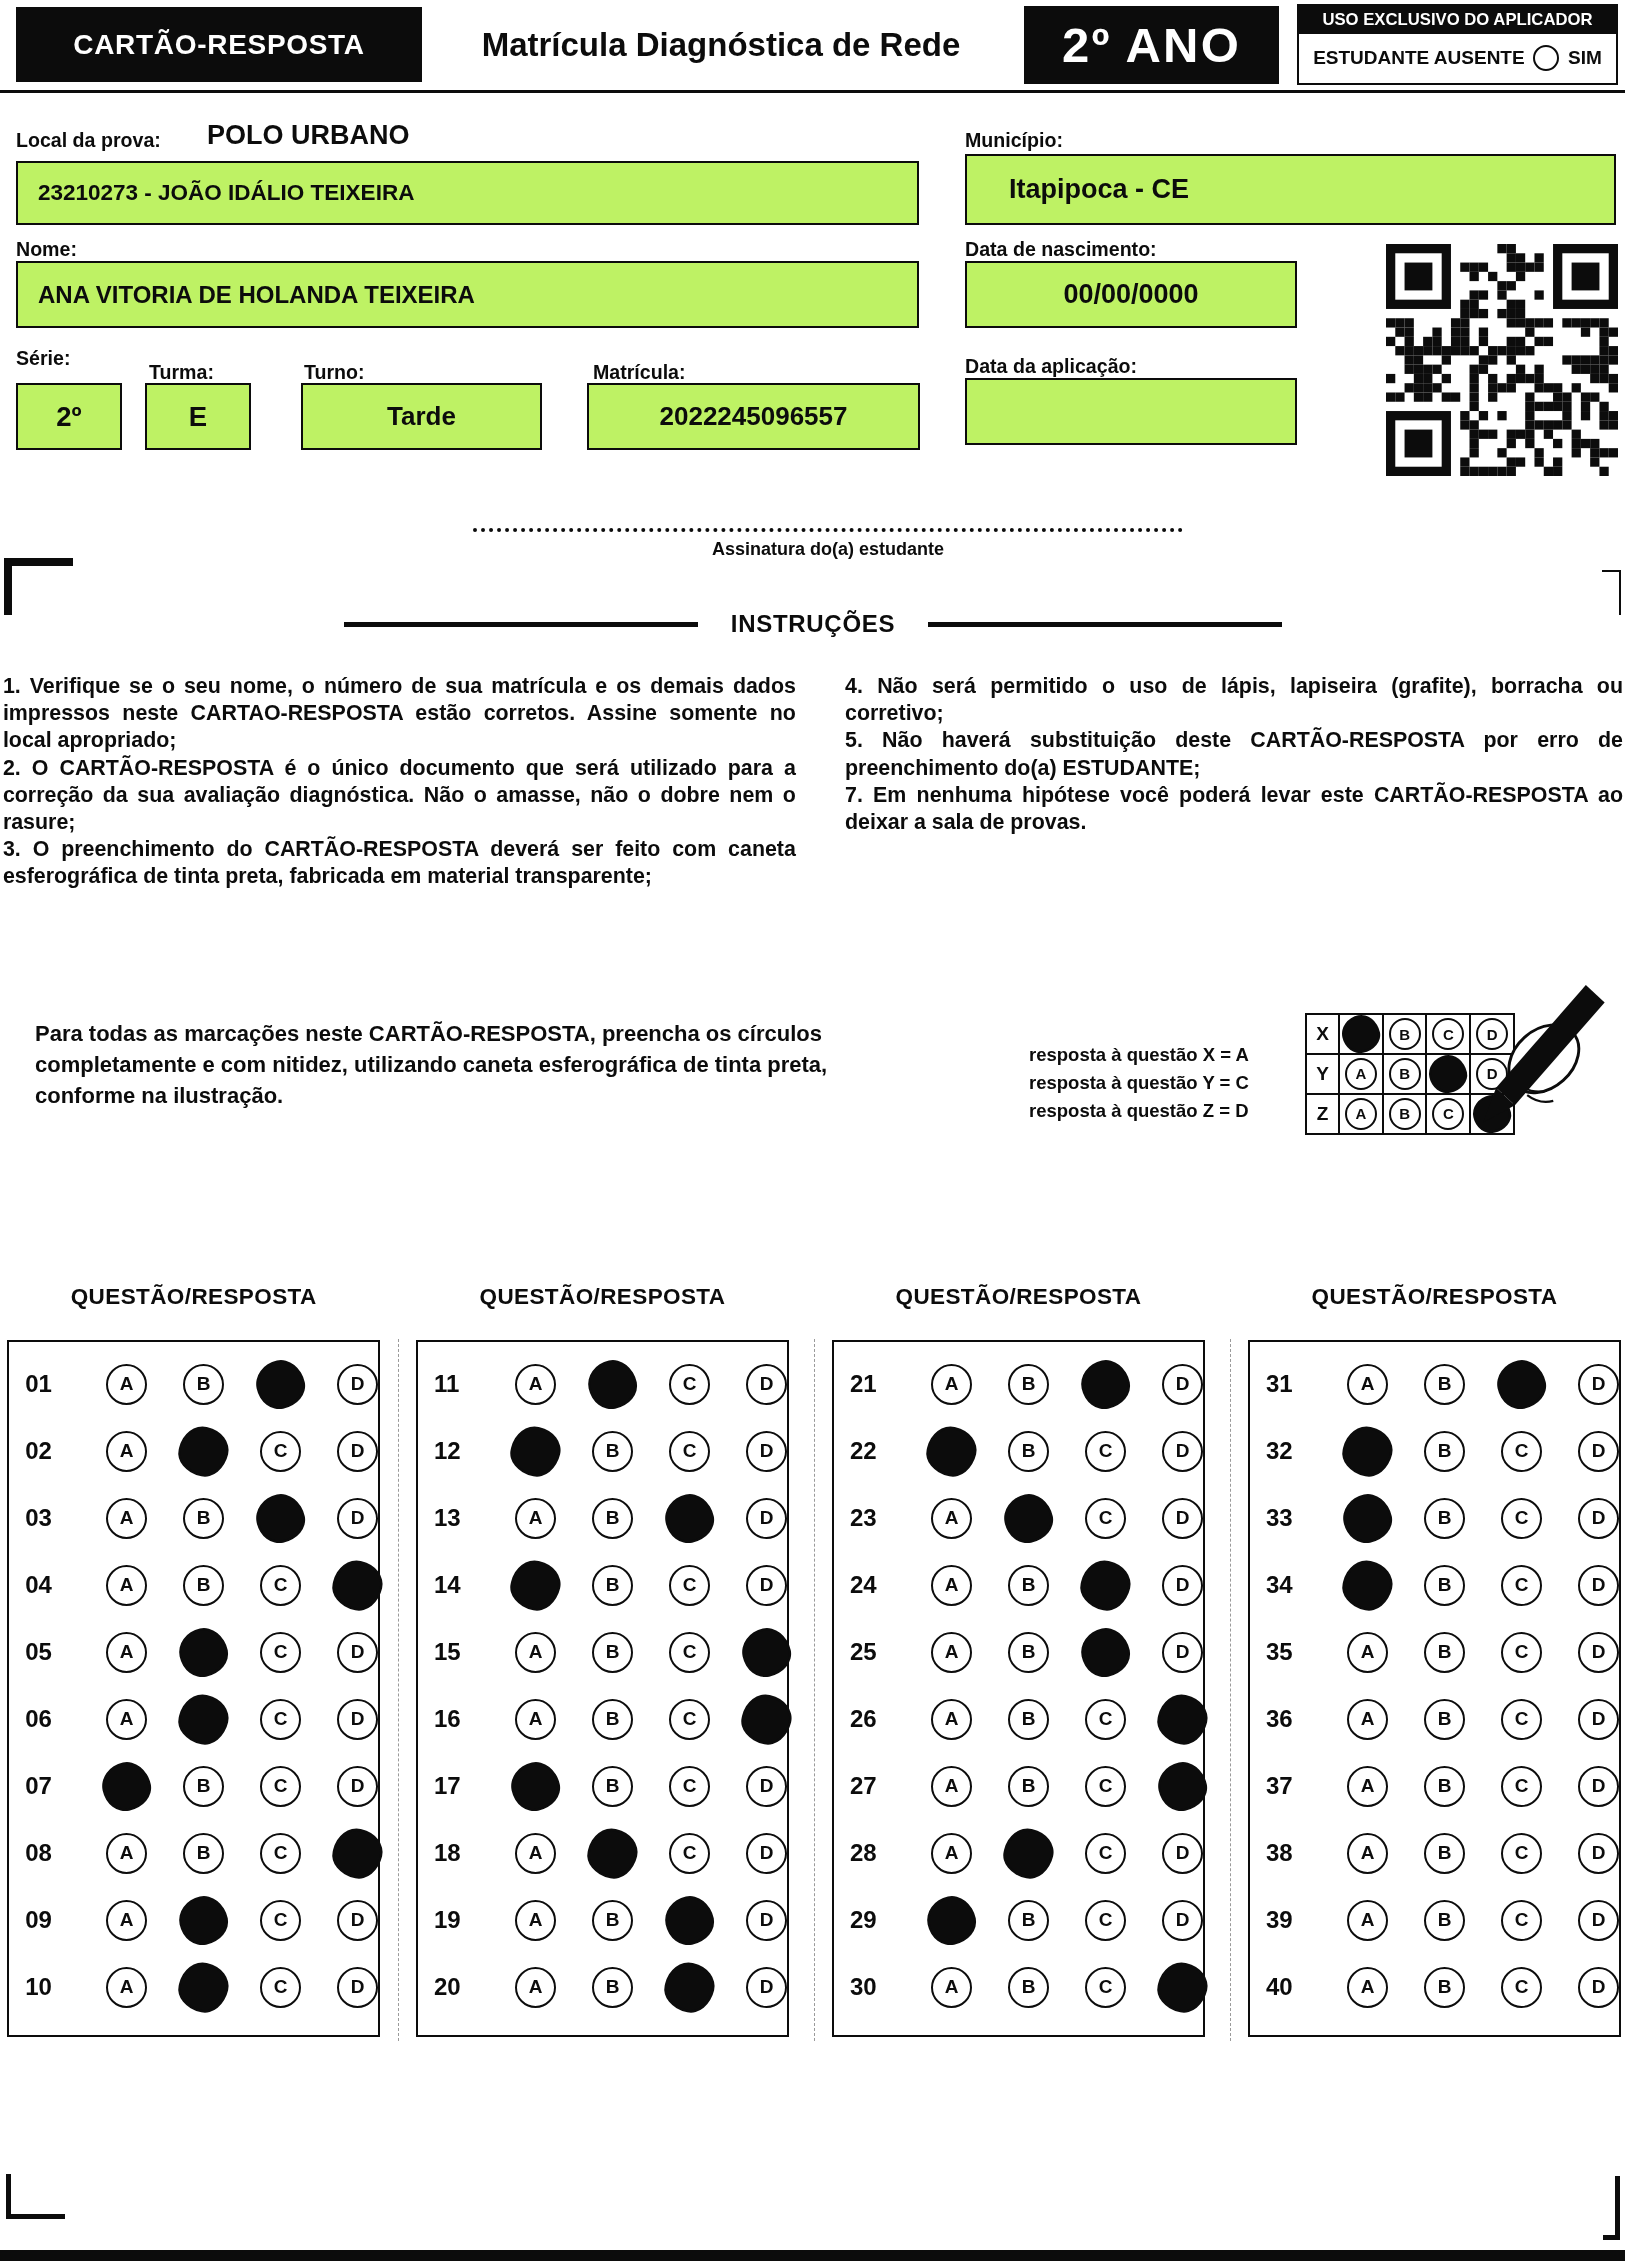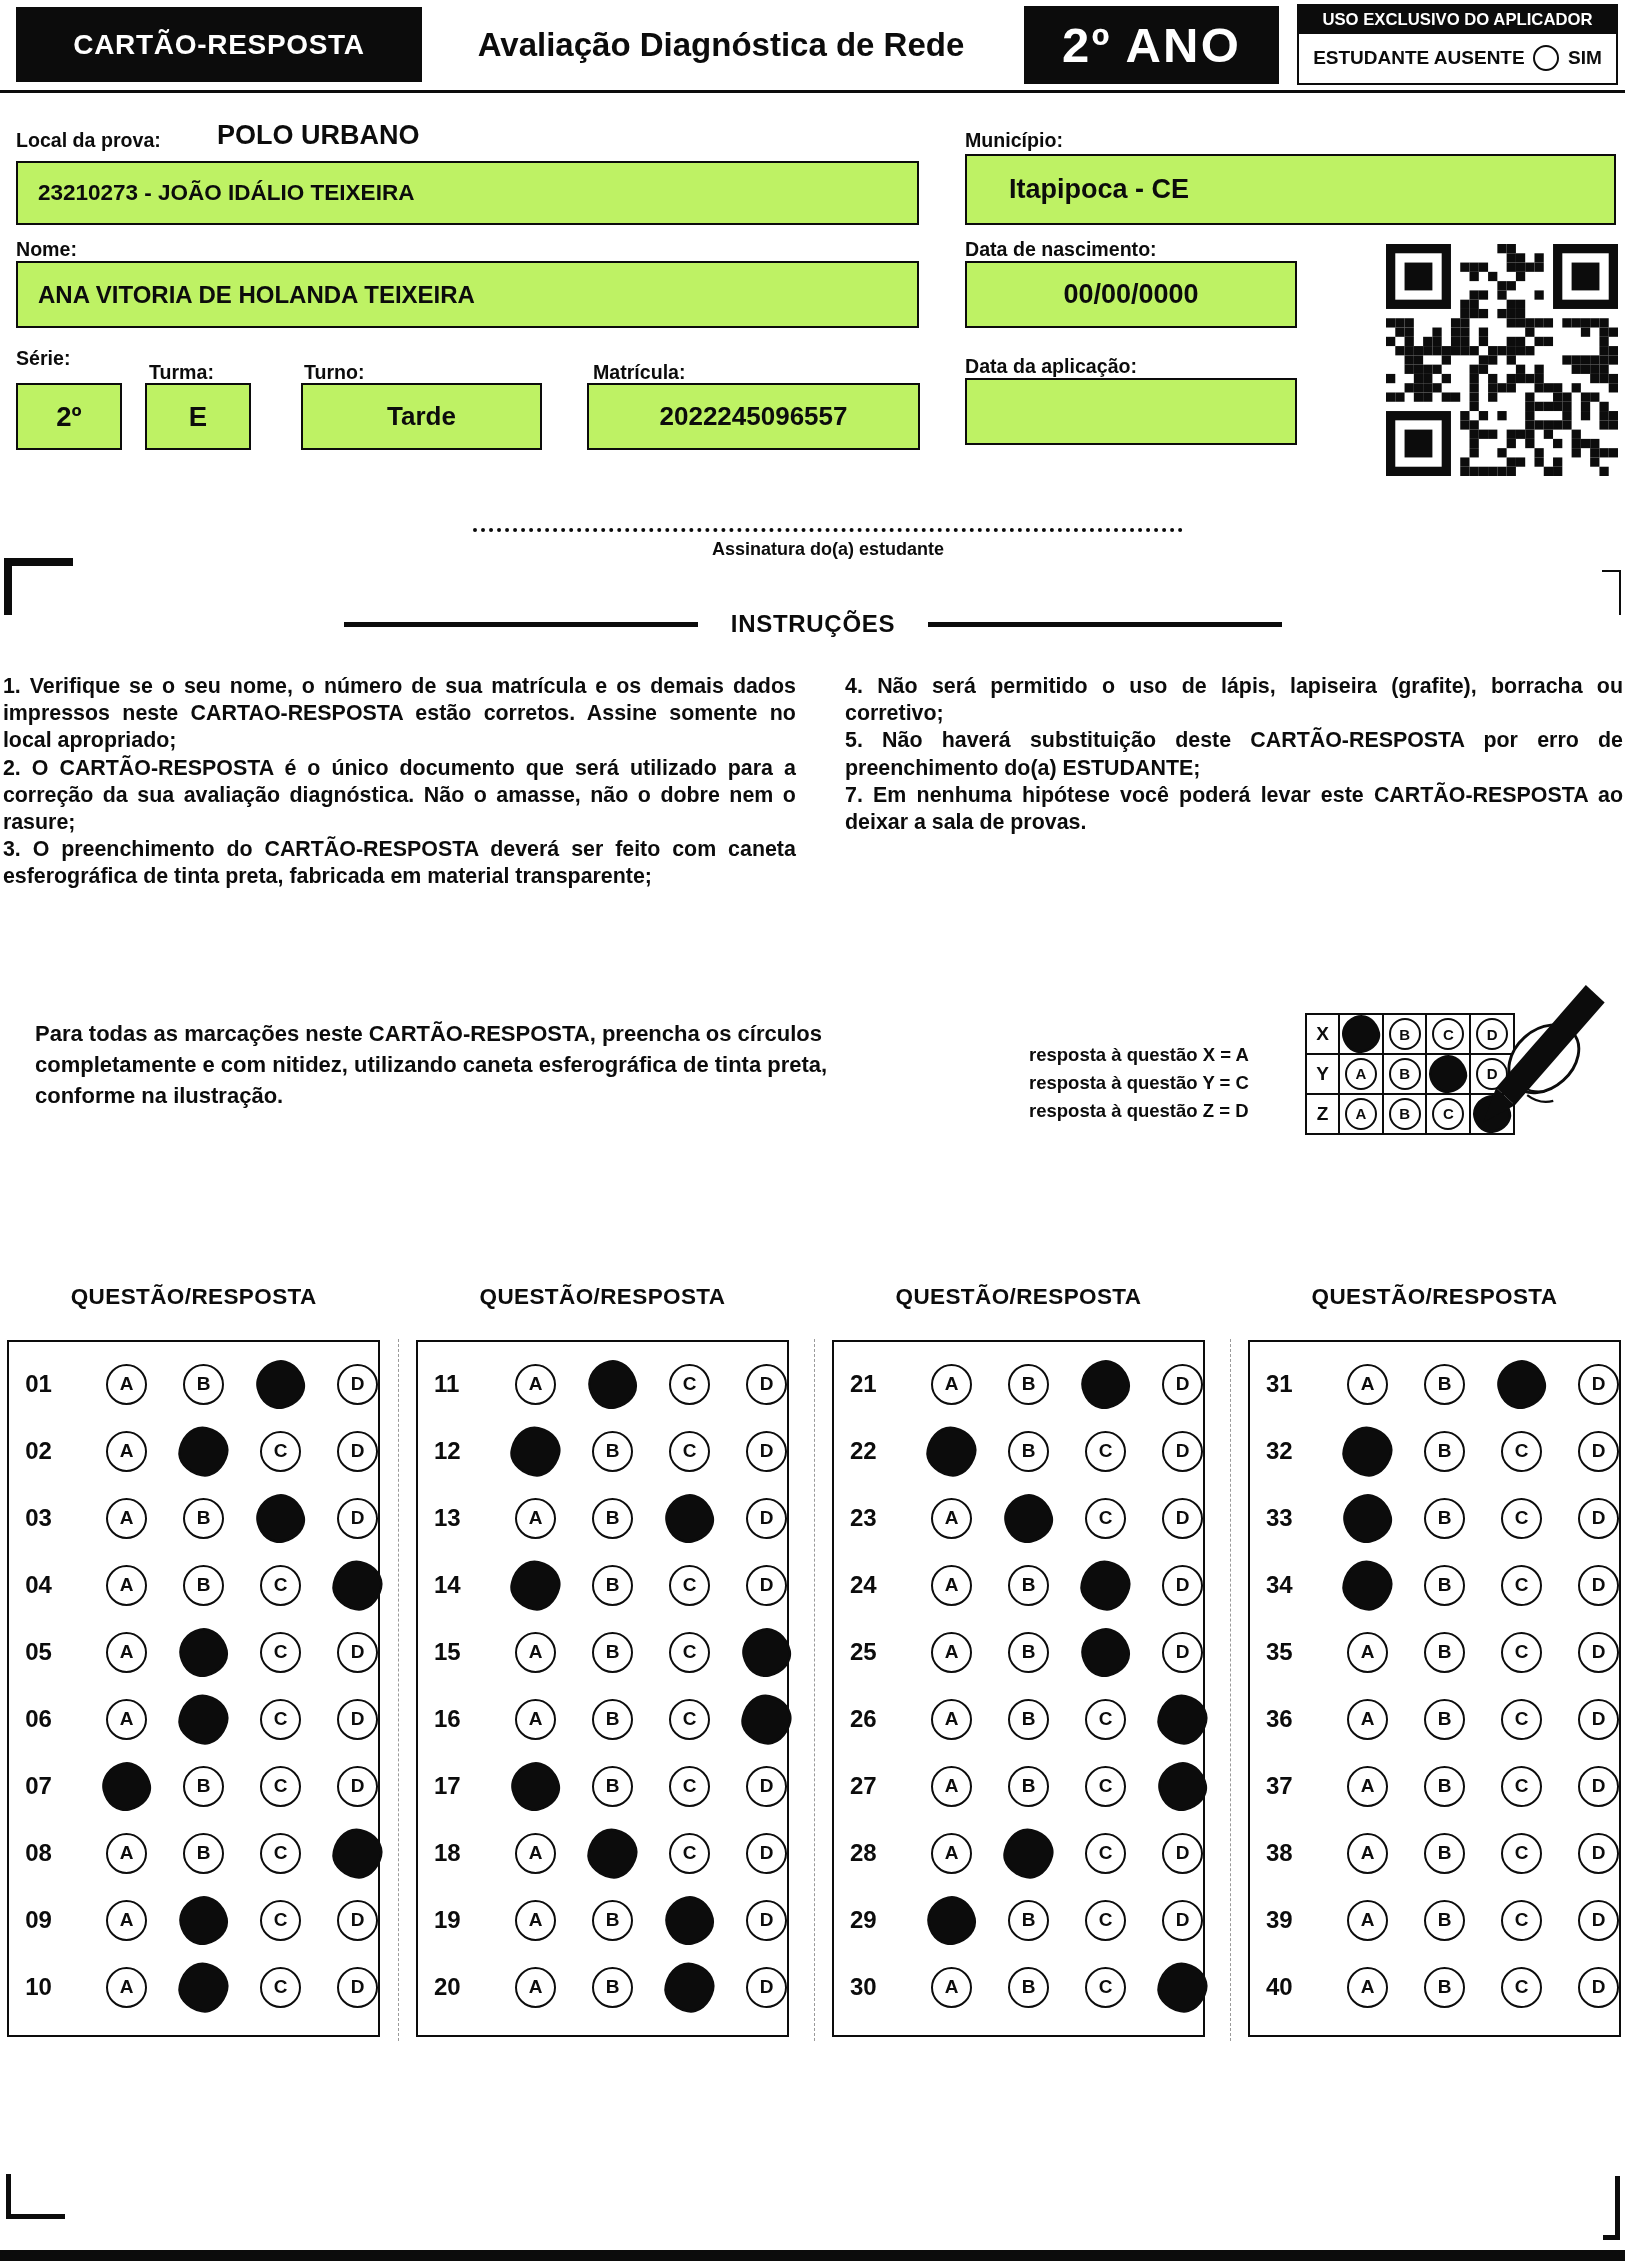--- a/index.html
+++ b/index.html
@@ -119,34 +119,34 @@
   .qnum { width: 45px; font-size: 24px; font-weight: bold; }
   .col-divider { position: absolute; top: 1339px; height: 702px; width: 0; border-left: 1.4px dashed #9a9a9a; }
   #div1 { left: 398px; } #div2 { left: 814px; } #div3 { left: 1230px; }
 </style>
 </head>
 <body>
 
 <div class="abs hdr-cartao">
   <span>CARTÃO-RESPOSTA</span>
 </div>
-<div class="abs hdr-exam">Avaliação Diagnóstica de Rede</div>
+<div class="abs hdr-exam">Matrícula Diagnóstica de Rede</div>
 <div class="abs hdr-ano">2º ANO</div>
 <div class="abs hdr-aplicador">
   <div class="bar">USO EXCLUSIVO DO APLICADOR</div>
   <div class="absent">
     <span>ESTUDANTE AUSENTE</span>
     <span class="absent-circle"></span>
     <span>SIM</span>
   </div>
 </div>
 <div class="abs hdr-rule"></div>
 
 <span class="flabel" style="left:16px;top:129px">Local da prova:</span>
-<span class="fvalue-plain" style="left:217px;top:120px">POLO URBANO</span>
+<span class="fvalue-plain" style="left:207px;top:120px">POLO URBANO</span>
 <div class="fbox" id="school-box">23210273 - JOÃO IDÁLIO TEIXEIRA</div>
 
 <span class="flabel" style="left:965px;top:129px">Município:</span>
 <div class="fbox" id="municipio-box">Itapipoca - CE</div>
 
 <span class="flabel" style="left:16px;top:238px">Nome:</span>
 <div class="fbox" id="nome-box">ANA VITORIA DE HOLANDA TEIXEIRA</div>
 
 <span class="flabel" style="left:965px;top:238px">Data de nascimento:</span>
 <div class="fbox center" id="nasc-box">00/00/0000</div>

